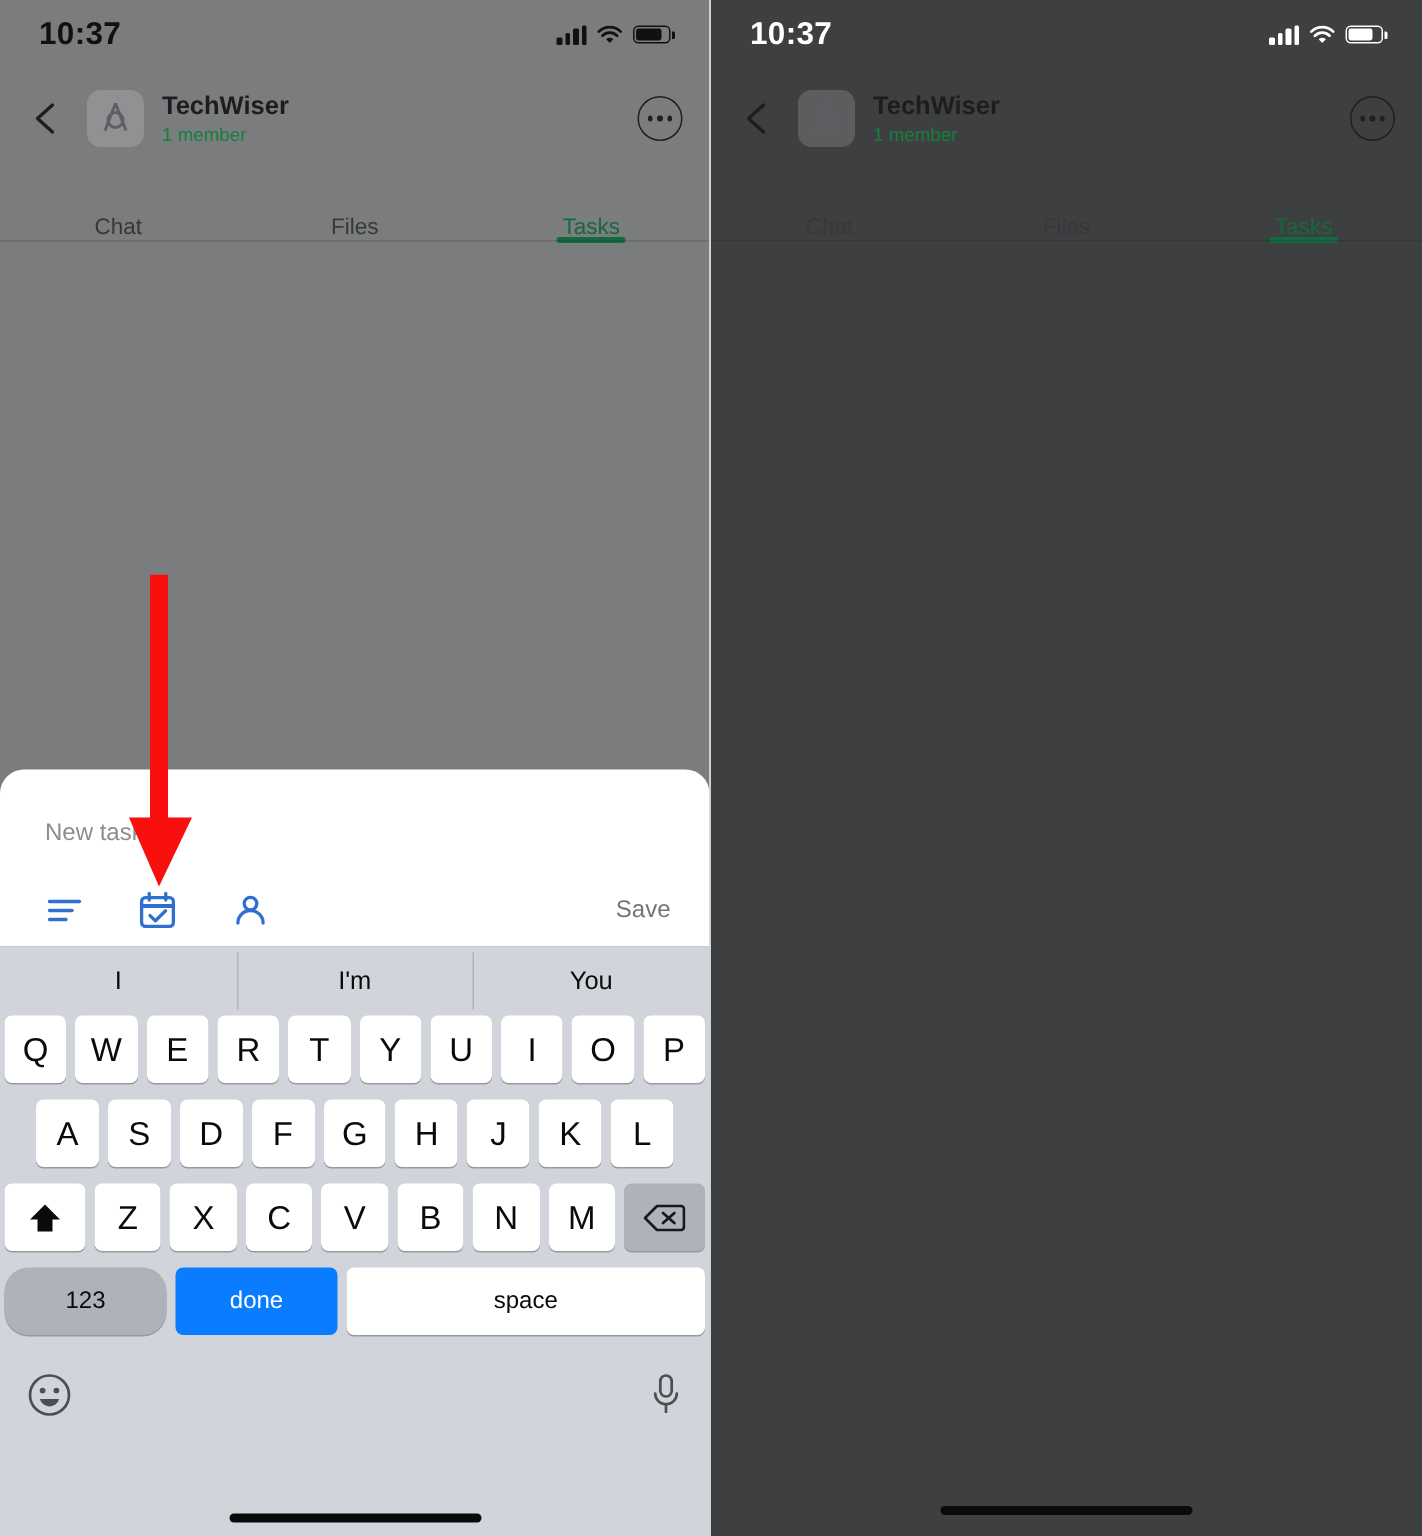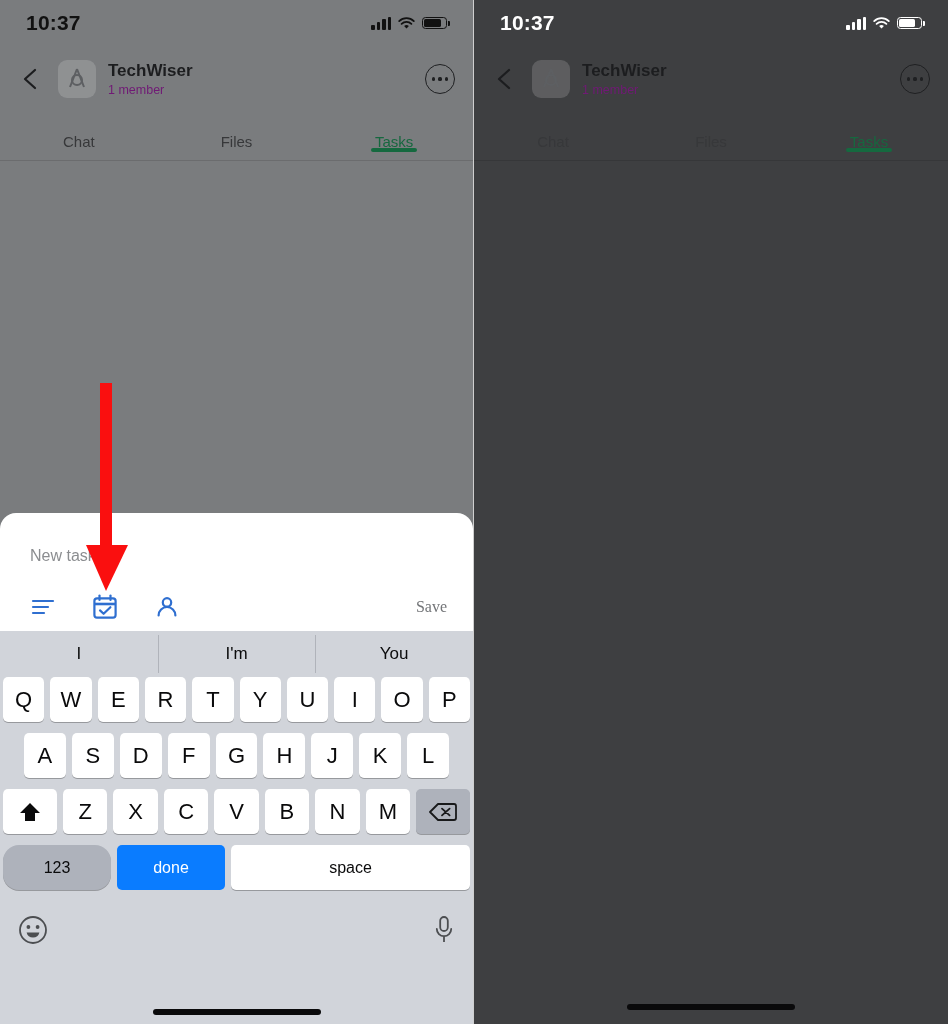--- a/index.html
+++ b/index.html
@@ -52,31 +52,31 @@
   .back-chevron { width:26px; height:26px; position:relative; flex:0 0 auto; }
   .back-chevron svg { display:block; }
   .avatar {
     width:38px; height:38px; border-radius:9px; margin-left:14px;
     background:rgba(255,255,255,0.16);
     display:flex; align-items:center; justify-content:center; flex:0 0 auto;
   }
   .avatar svg { display:block; }
   .nav-titles { margin-left:12px; display:flex; flex-direction:column; gap:2px; }
   .nav-title { font-size:17px; font-weight:700; color:#1c1d1f; line-height:1.15; }
-  .nav-sub { font-size:12.5px; color:#701a75; line-height:1.15; }
+  .nav-sub { font-size:12.5px; color:#15803d; line-height:1.15; }
   .more-btn {
     margin-left:auto; width:30px; height:30px; border-radius:50%;
     border:1.6px solid #1f2022; display:flex; align-items:center;
     justify-content:center; gap:3px;
   }
   .more-btn span { width:3.2px; height:3.2px; border-radius:50%; background:#1f2022; display:block; }
 
   .tabs {
     position:absolute; top:112px; left:0; right:0; height:48px;
-    display:flex; align-items:center;
+    display:flex; align-items:flex-end;
   }
   .tab { flex:1; text-align:center; position:relative; padding-top:10px; }
   .tab .tab-label { font-size:15px; color:#37383a; font-weight:400; }
   .tab.active .tab-label { color:#16683f; font-weight:500; }
   .tab.active::after {
     content:""; position:absolute; left:50%; transform:translateX(-50%);
     bottom:-2px; width:46px; height:4px; background:#15693f; border-radius:2px;
   }
   .tabs-divider { position:absolute; top:160px; left:0; right:0; height:1px; background:rgba(0,0,0,0.12); }
 
@@ -91,21 +91,21 @@
   }
   .task-input-row { position:absolute; top:34px; left:30px; right:30px; }
   .task-placeholder { font-size:16px; color:#8b8d90; }
   .task-toolbar {
     position:absolute; top:76px; left:26px; right:26px; height:36px;
     display:flex; align-items:center;
   }
   .tb-icon { width:34px; height:34px; display:flex; align-items:center; justify-content:center; }
   .tb-icon.gap1 { margin-left:28px; }
   .tb-icon.gap2 { margin-left:28px; }
-  .save-btn { margin-left:auto; font-size:16px; color:#737578;font-family:Liberation Serif, serif; }
+  .save-btn { margin-left:auto; font-size:16px; color:#737578; }
 
   
   .keyboard { position:absolute; left:0; right:0; top:631px; bottom:0; background:#d1d4da; }
   .predict { height:46px; display:flex; align-items:center; }
   .predict .cell {
     flex:1; text-align:center; font-size:17px; color:#0b0b0c; position:relative;
   }
   .predict .cell + .cell::before {
     content:""; position:absolute; left:0; top:-9px; bottom:-9px; width:1px; background:#b0b3ba;
   }

